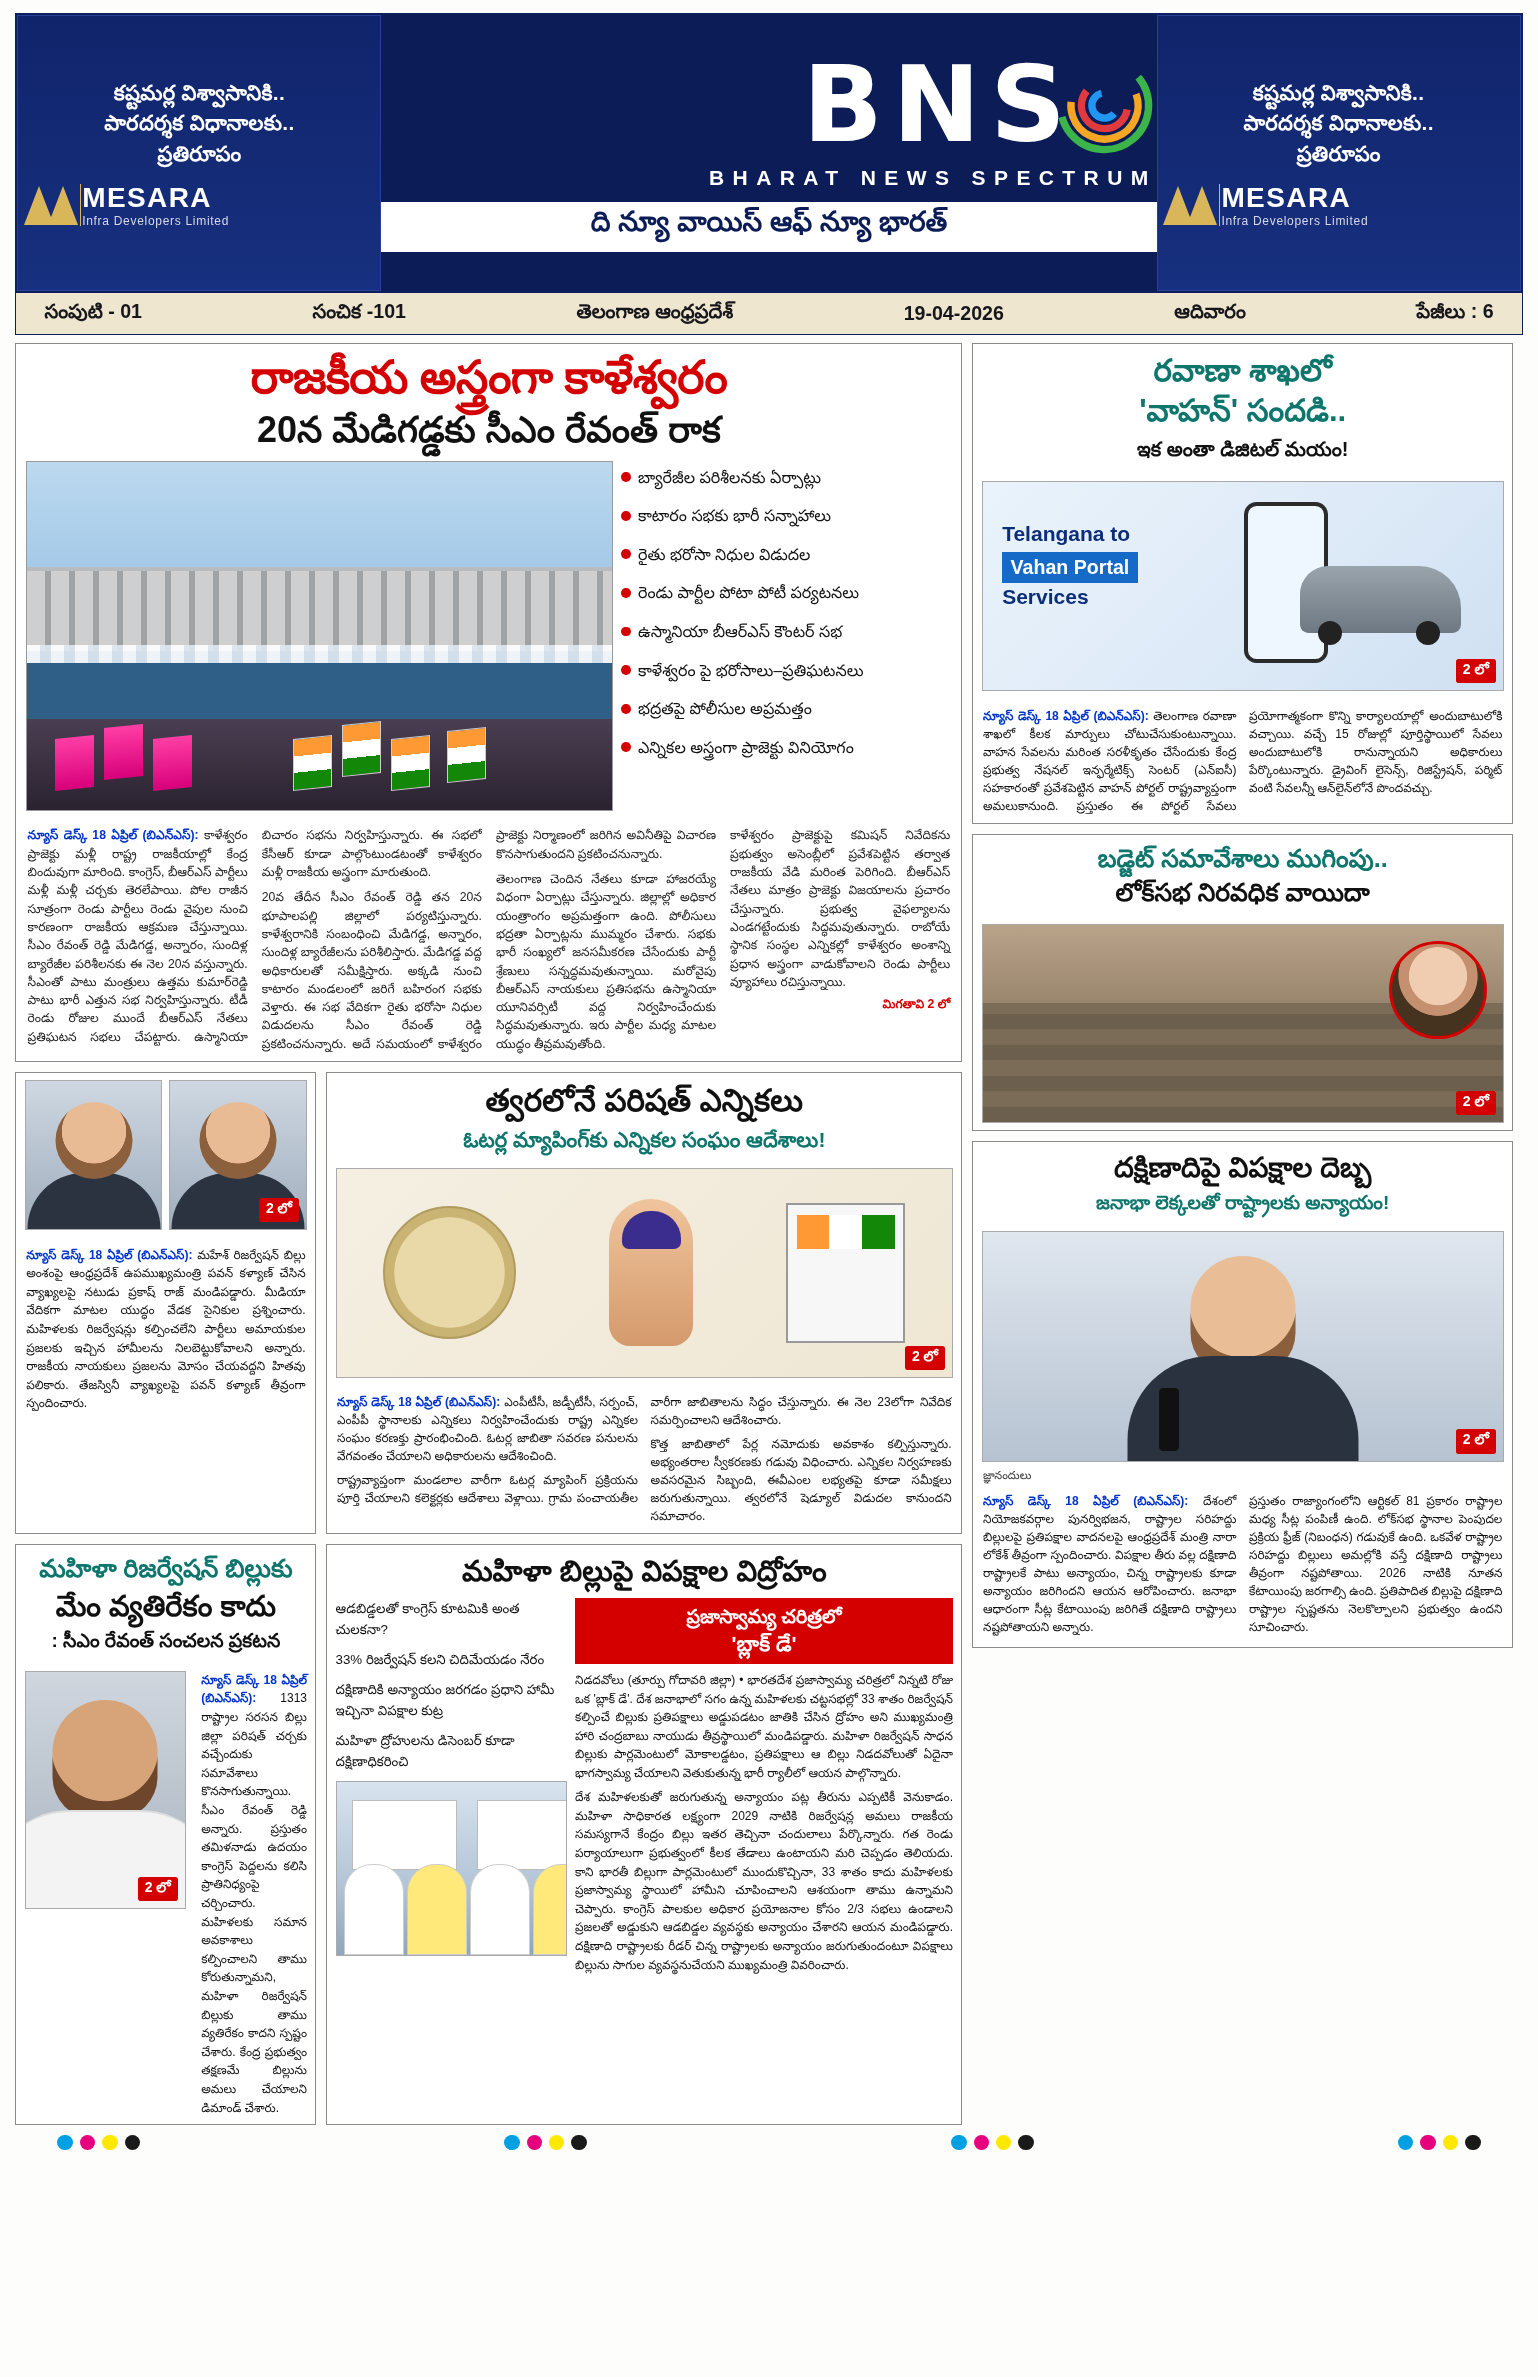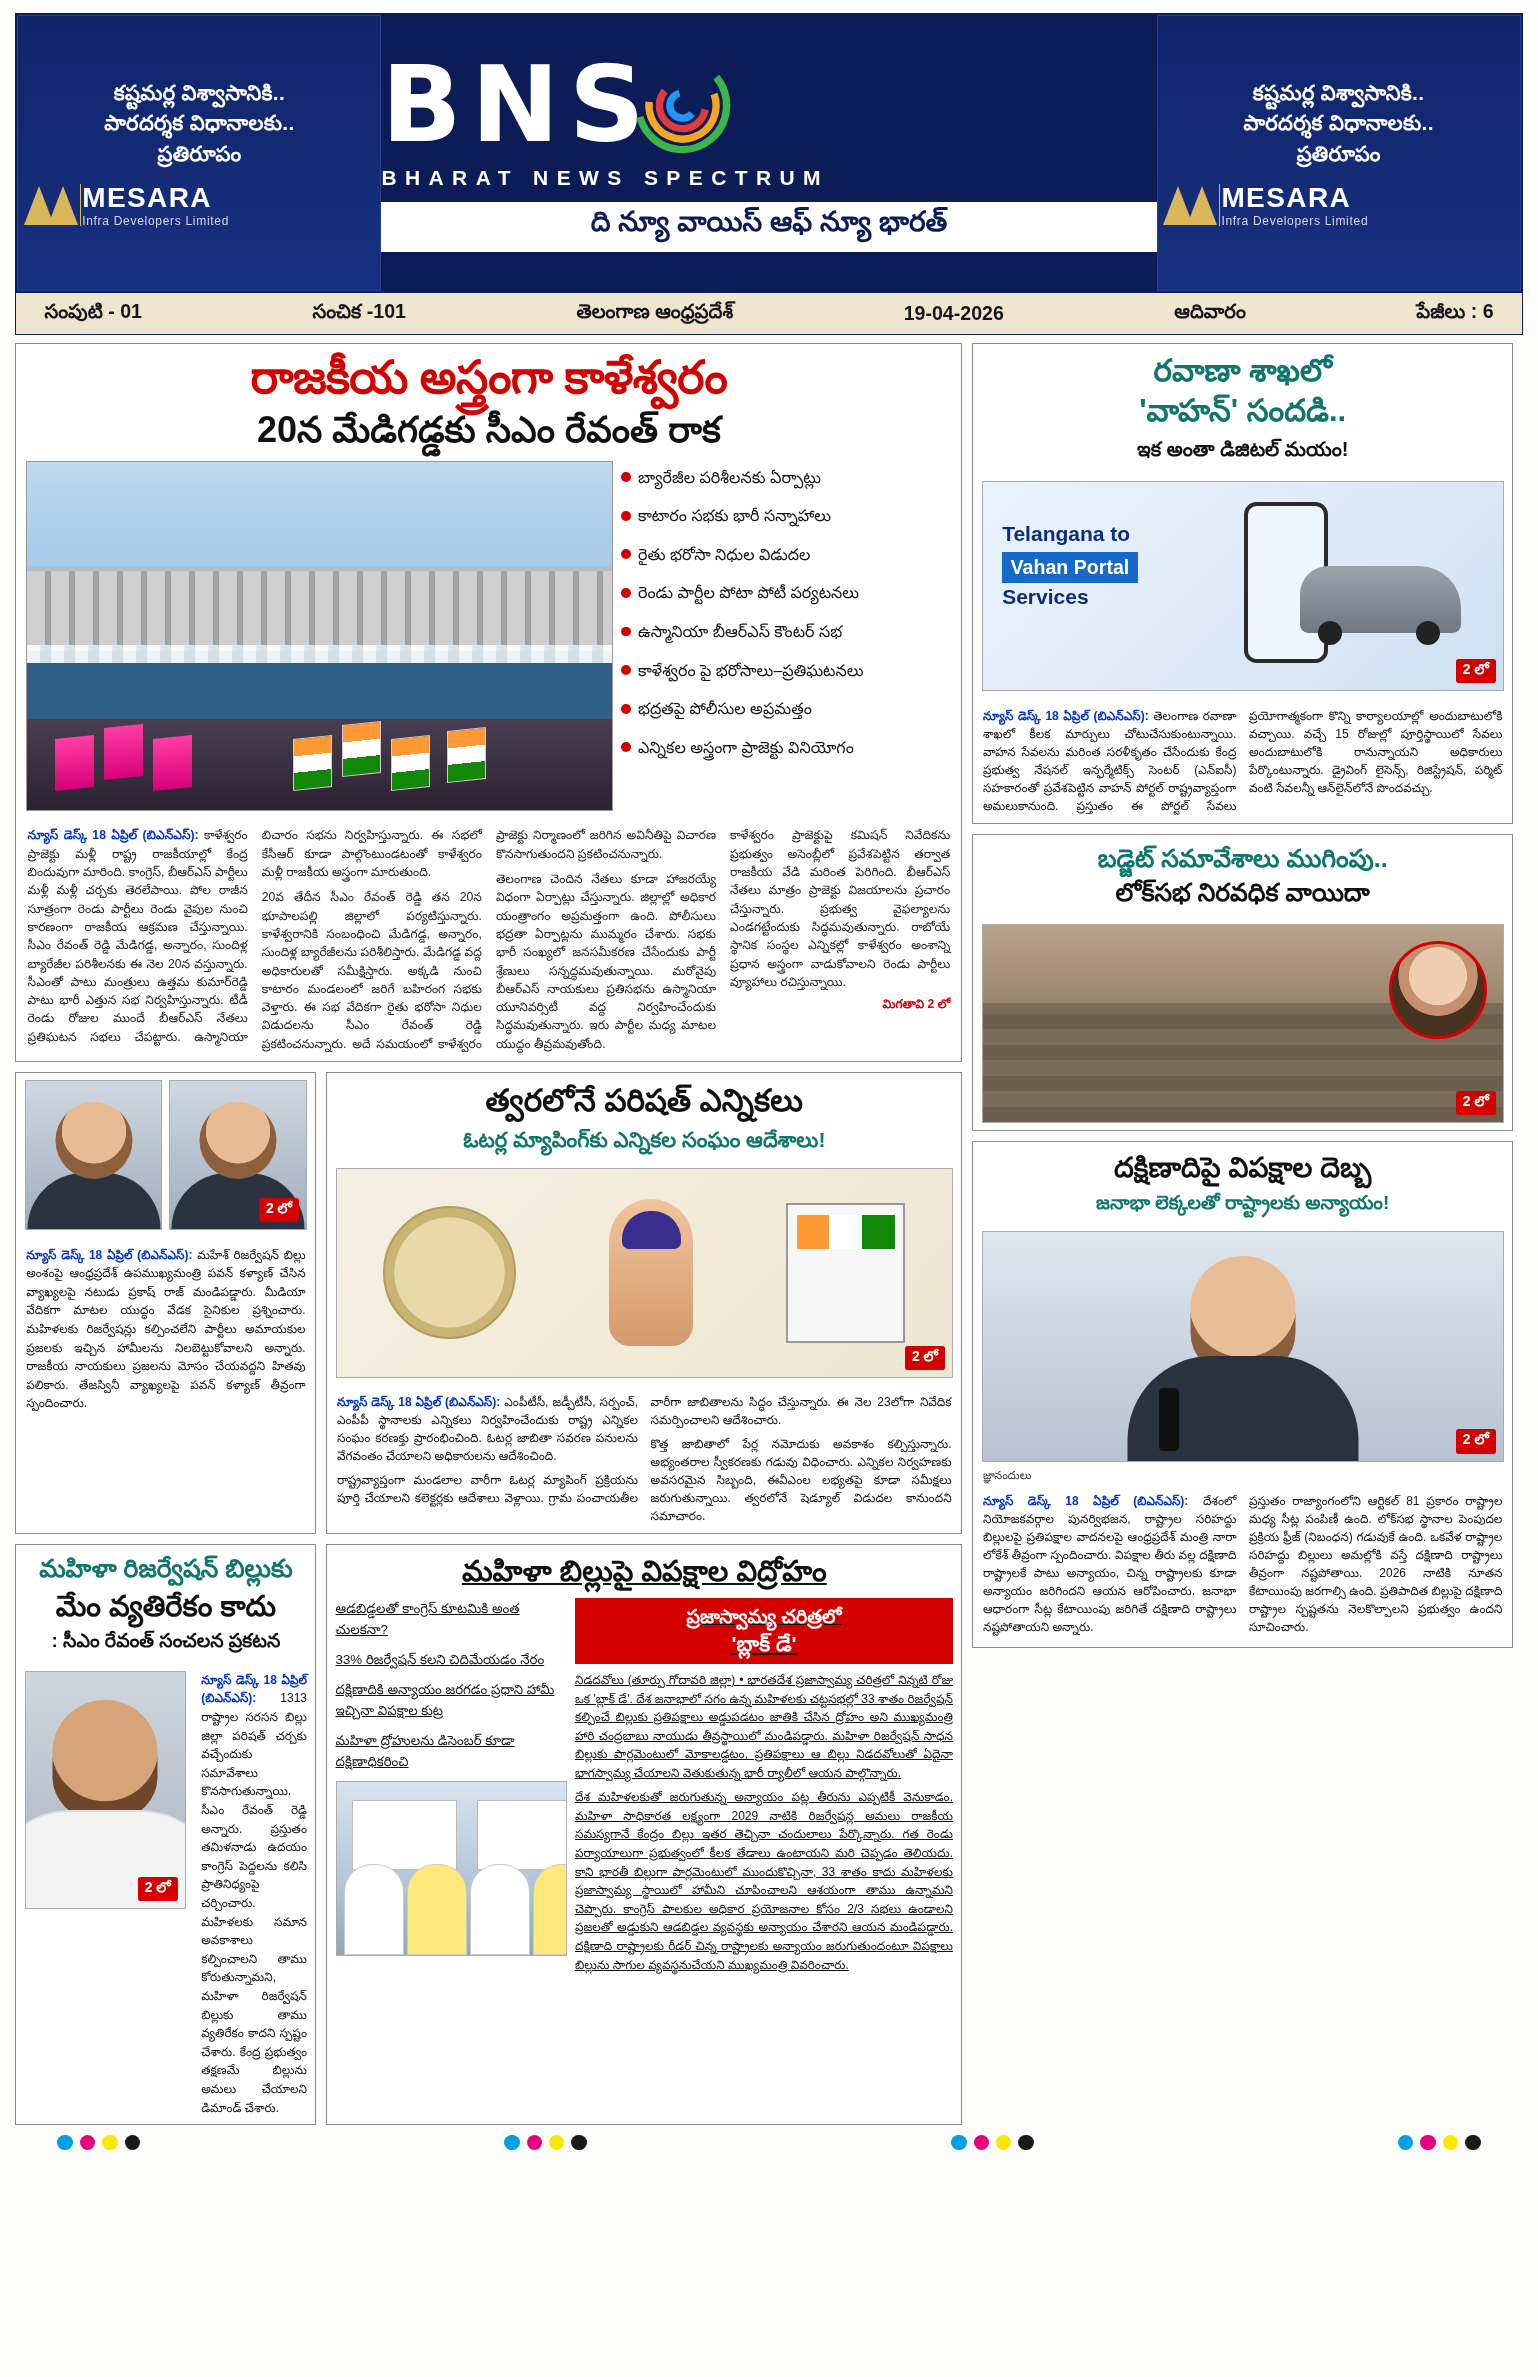--- a/index.html
+++ b/index.html
@@ -67,21 +67,21 @@
   .mesara-txt { text-align:left; }
   .mesara-txt .m1 { font-size: 28px; font-weight:bold; color:#ffffff; letter-spacing:1.4px; }
   .mesara-txt .m2 { font-size: 12px; color:#d8d8e8; letter-spacing:0.7px; }
 
   .mast-center {
     flex: 1;
     background: #0c1c57;
     color: #fff;
     display: flex;
     flex-direction: column;
-    align-items: flex-start;
+    align-items: flex-end;
     justify-content: center;
     position: relative;
   }
   .bns-row { display:flex; align-items:center; justify-content:center; }
   .bns-text {
     font-size: 105px;
     font-weight: bold;
     letter-spacing: 9.8px;
     line-height: 1;
     font-family: "DejaVu Sans", sans-serif;
@@ -533,21 +533,21 @@
               <div class="body"></div>
               <div class="badge2">2 లో</div>
             </div>
             <div class="one-col" style="flex:1;padding:7px 8.4px 7px 0;">
               <span class="byline">న్యూస్  డెస్క్   18  ఏప్రిల్ (బిఎన్ఎస్):</span>
               <span>1313 రాష్ట్రాల సరసన బిల్లు జిల్లా పరిషత్ చర్చకు వచ్చేందుకు సమావేశాలు కొనసాగుతున్నాయి. సీఎం రేవంత్ రెడ్డి అన్నారు. ప్రస్తుతం తమిళనాడు ఉదయం కాంగ్రెస్ పెద్దలను కలిసి ప్రాతినిధ్యంపై చర్చించారు. మహిళలకు సమాన అవకాశాలు కల్పించాలని తాము కోరుతున్నామని, మహిళా రిజర్వేషన్ బిల్లుకు తాము వ్యతిరేకం కాదని స్పష్టం చేశారు. కేంద్ర ప్రభుత్వం తక్షణమే బిల్లును అమలు చేయాలని డిమాండ్ చేశారు.</span>
             </div>
           </div>
         </div>
 
-        <div class="box" style="flex:1;text-decoration:underline;">
+        <div class="box" style="flex:1;">
           <div class="pad">
             <div class="h-black te" style="font-size:29px;">మహిళా బిల్లుపై విపక్షాల విద్రోహం</div>
           </div>
           <div style="display:flex;gap:8.4px;padding:0 8.4px 8.4px 8.4px;">
             <div style="width:231px;">
               <div style="font-size:13.3px;line-height:1.6;">
                 <div style="margin-bottom:8.4px;">ఆడబిడ్డలతో కాంగ్రెస్ కూటమికి అంత చులకనా?</div>
                 <div style="margin-bottom:8.4px;">33% రిజర్వేషన్ కలని చిదిమేయడం  నేరం</div>
                 <div style="margin-bottom:8.4px;">దక్షిణాదికి అన్యాయం జరగడం ప్రధాని హామీ ఇచ్చినా విపక్షాల కుట్ర</div>
                 <div style="margin-bottom:8.4px;">మహిళా ద్రోహులను డిసెంబర్ కూడా దక్షిణాధికరించి</div>

